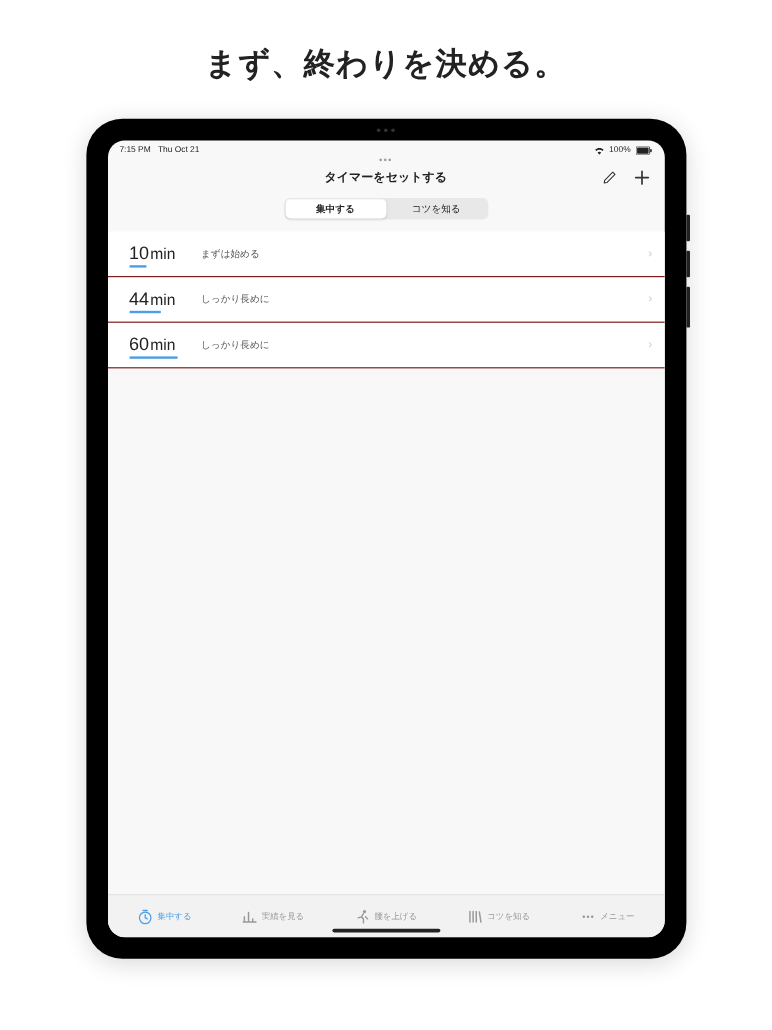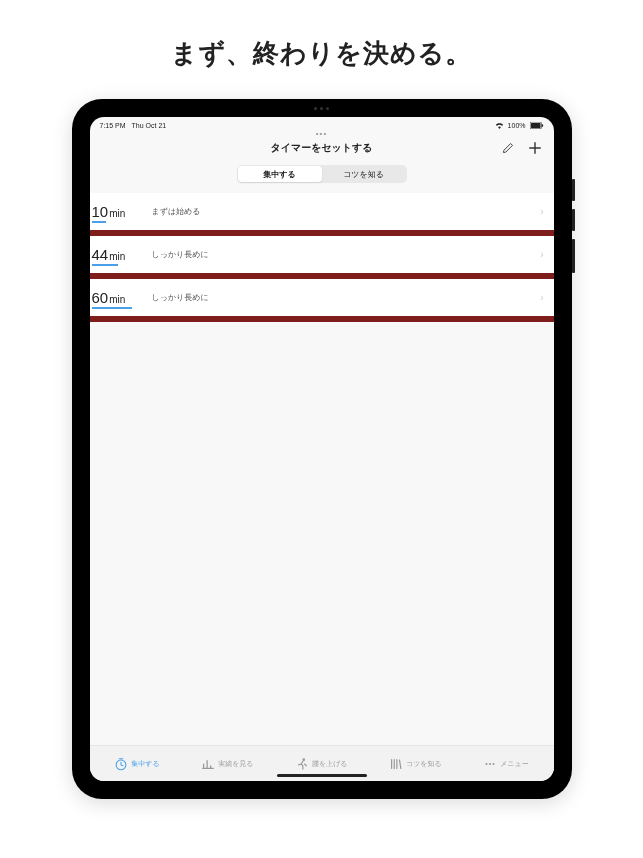--- a/index.html
+++ b/index.html
@@ -119,38 +119,38 @@
   background: #fff;
   font-weight: 600;
   box-shadow: 0 1px 2px rgba(0,0,0,0.1);
 }
 .timer-list {
   background: #fff;
 }
 .timer-row {
   display: flex;
   align-items: center;
-  padding: 10px 2px;
-  border-bottom: 6px solid #7f1d1d;
+  padding: 10px 18px;
+  border-bottom: 1px solid #7f1d1d;
   position: relative;
   cursor: pointer;
 }
 .timer-time {
   display: flex;
   align-items: baseline;
   min-width: 50px;
   position: relative;
 }
 .timer-num {
   font-size: 15px;
   font-weight: 400;
   color: #222;
 }
 .timer-unit {
-  font-size: 10px;
+  font-size: 13px;
   color: #222;
   margin-left: 1px;
 }
 .timer-underline {
   position: absolute;
   bottom: -3px;
   left: 0;
   height: 2px;
   background: #4aa0e8;
 }

